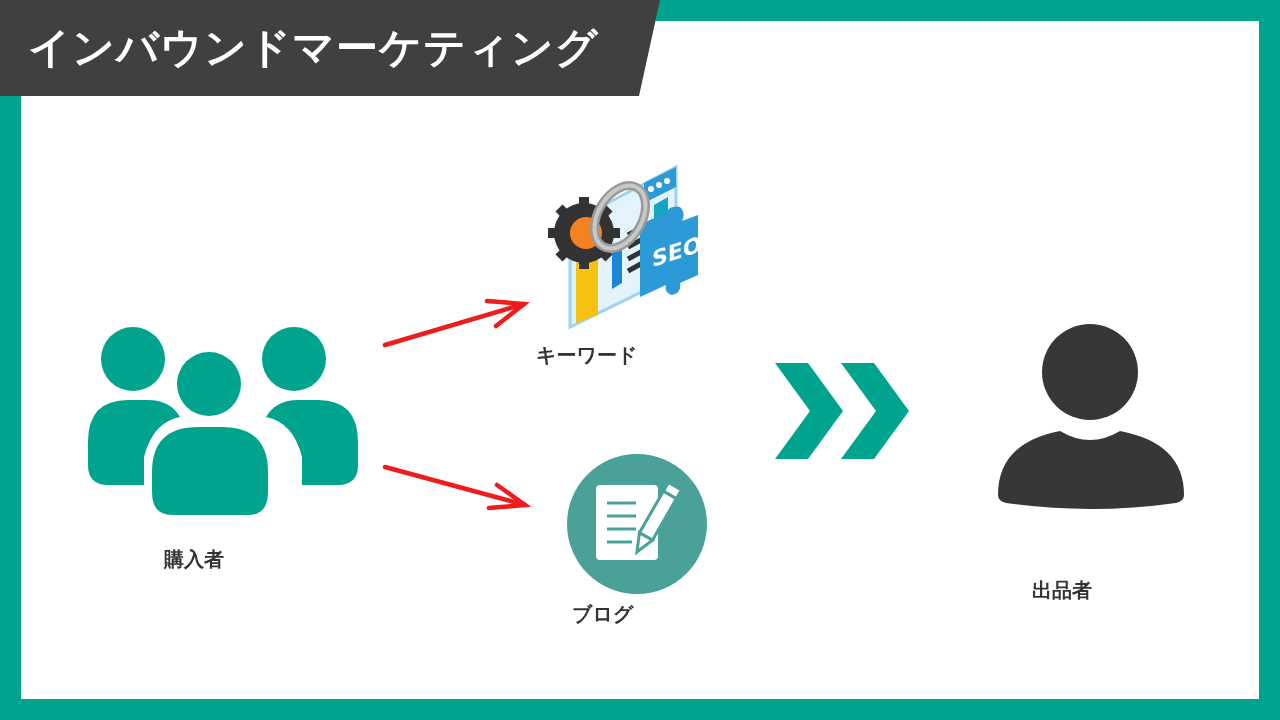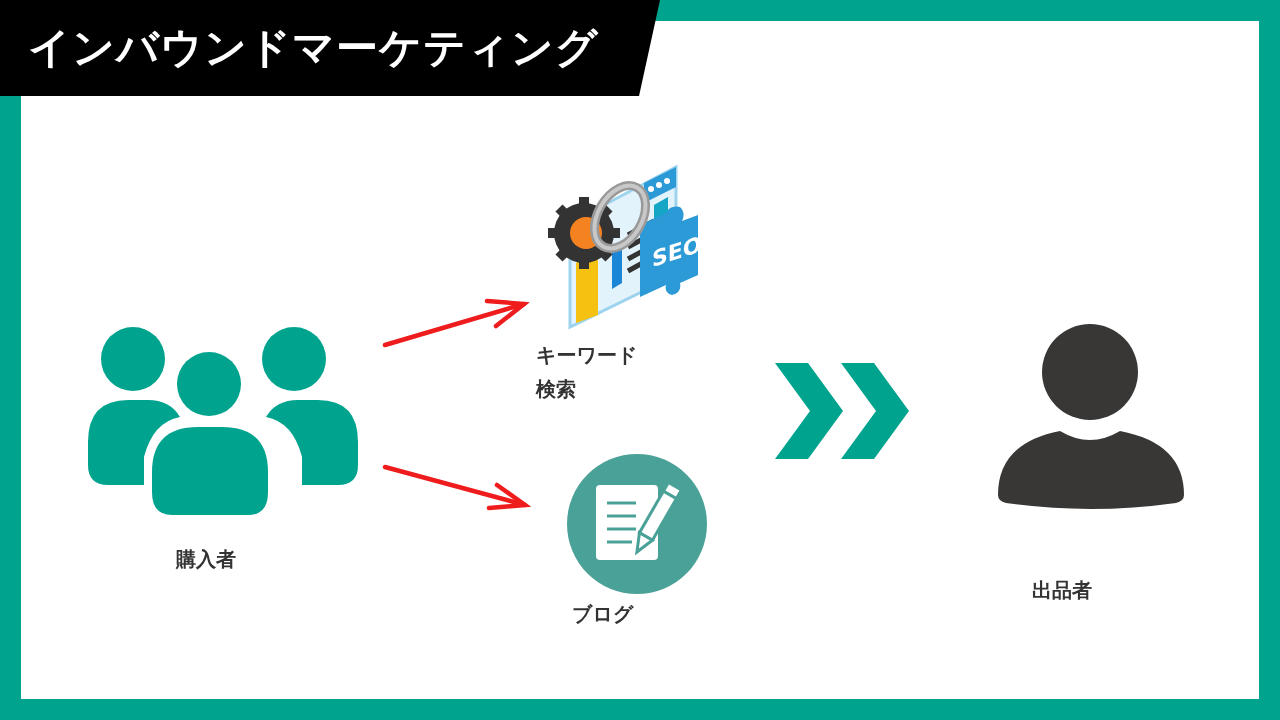--- a/index.html
+++ b/index.html
@@ -7,21 +7,21 @@
     width: 1280px; height: 720px; position: relative; overflow: hidden;
     background: #00a48e;
     font-family: "DejaVu Serif", "Liberation Serif", serif;
   }
   .panel {
     position: absolute; left: 21px; top: 21px; width: 1238px; height: 678px;
     background: #ffffff;
   }
   .title-tab {
     position: absolute; left: 0; top: 0; width: 660px; height: 125px;
-    background: #000000;
+    background: #404040;
     clip-path: polygon(0 0, 660px 0, 639px 96px, 0 96px);
   }
   .title-text {
     position: absolute; left: 28px; top: 20px;
     color: #ffffff; font-size: 42px; font-weight: bold; letter-spacing: 1px;
     white-space: nowrap;
   }
   .label {
     position: absolute; color: #333333; font-weight: bold; font-size: 20px;
     line-height: 34px; white-space: nowrap;
@@ -40,21 +40,21 @@
 <svg class="abs" style="left:88px;top:322px;" width="270" height="195" viewBox="0 0 270 195">
   <g fill="#00a48e">
     <circle cx="45" cy="37" r="32"></circle>
     <circle cx="206" cy="37" r="32"></circle>
     <path d="M0 120 Q0 78 40 78 L60 78 Q82 78 92 95 Q65 100 56 135 L56 163 L20 163 Q0 163 0 143 Z"></path>
     <path d="M270 120 Q270 78 230 78 L210 78 Q188 78 178 95 Q205 100 214 135 L214 163 L250 163 Q270 163 270 143 Z"></path>
     <circle cx="121" cy="62" r="32"></circle>
     <path d="M64 150 Q64 105 110 105 L134 105 Q180 105 180 150 L180 170 Q180 193 160 193 L84 193 Q64 193 64 170 Z"></path>
   </g>
 </svg>
-<div class="label" style="left:176px;top:542px;width:120px;">購入者</div>
+<div class="label" style="left:164px;top:542px;width:120px;">購入者</div>
 
 <svg class="abs" style="left:0;top:0;" width="1280" height="720">
   <g stroke="#ee1c1c" stroke-width="4.5" stroke-linecap="round" fill="none">
     <line x1="385" y1="345" x2="524" y2="304"></line>
     <polyline points="487,301 524,304 496,326"></polyline>
   </g>
 </svg>
 <svg class="abs" style="left:0;top:0;" width="1280" height="720">
   <g stroke="#ee1c1c" stroke-width="4.5" stroke-linecap="round" fill="none">
     <line x1="385" y1="467" x2="525" y2="505"></line>
@@ -87,21 +87,20 @@
         <line x1="11" y1="43" x2="61" y2="93"></line>
         <line x1="61" y1="43" x2="11" y2="93"></line>
       </g>
   </g>
   <circle cx="38" cy="68" r="16" fill="#f58220"></circle>
   <ellipse cx="72" cy="52" rx="22" ry="34" transform="rotate(30 72 52)" fill="none" stroke="#999" stroke-width="9"></ellipse>
   <ellipse cx="72" cy="52" rx="22" ry="34" transform="rotate(30 72 52)" fill="none" stroke="#c8c8c8" stroke-width="4"></ellipse>
 </svg>
 <div class="label" style="left:536px;top:338px;width:200px;">
   <div>キーワード</div>
-  <div>検索</div>
 </div>
 
 <svg class="abs" style="left:566px;top:453px;" width="142" height="142" viewBox="0 0 142 142">
   <circle cx="71" cy="71" r="70" fill="#4aa198"></circle>
   <rect x="30" y="32" width="62" height="75" rx="4" fill="#ffffff"></rect>
   <g stroke="#4aa198" stroke-width="3">
       <line x1="41" y1="50" x2="70" y2="50"></line>
       <line x1="41" y1="63" x2="70" y2="63"></line>
       <line x1="41" y1="76" x2="70" y2="76"></line>
       <line x1="41" y1="89" x2="66" y2="89"></line>

